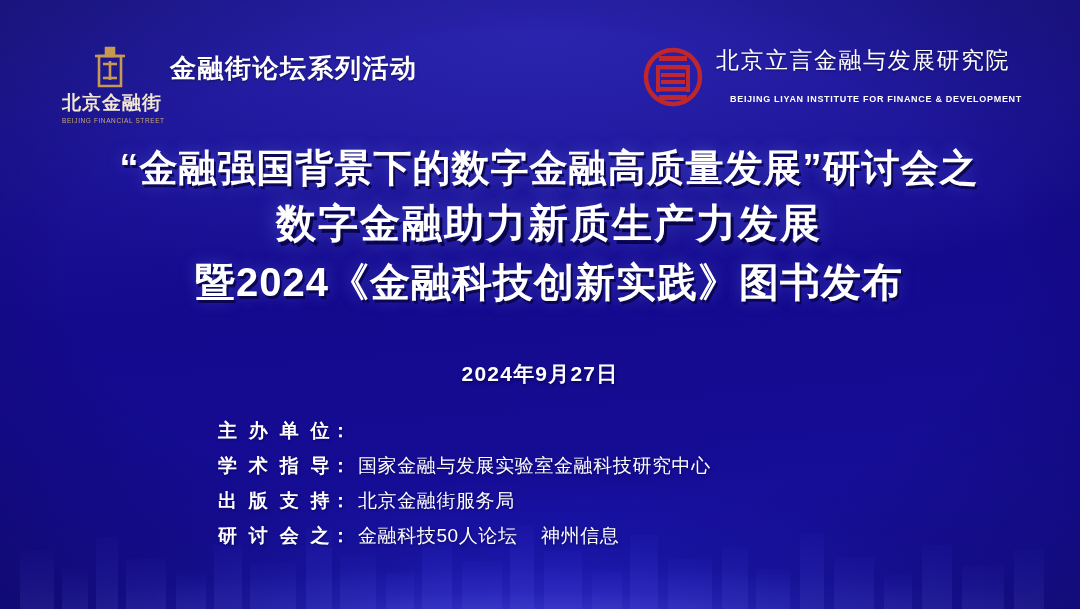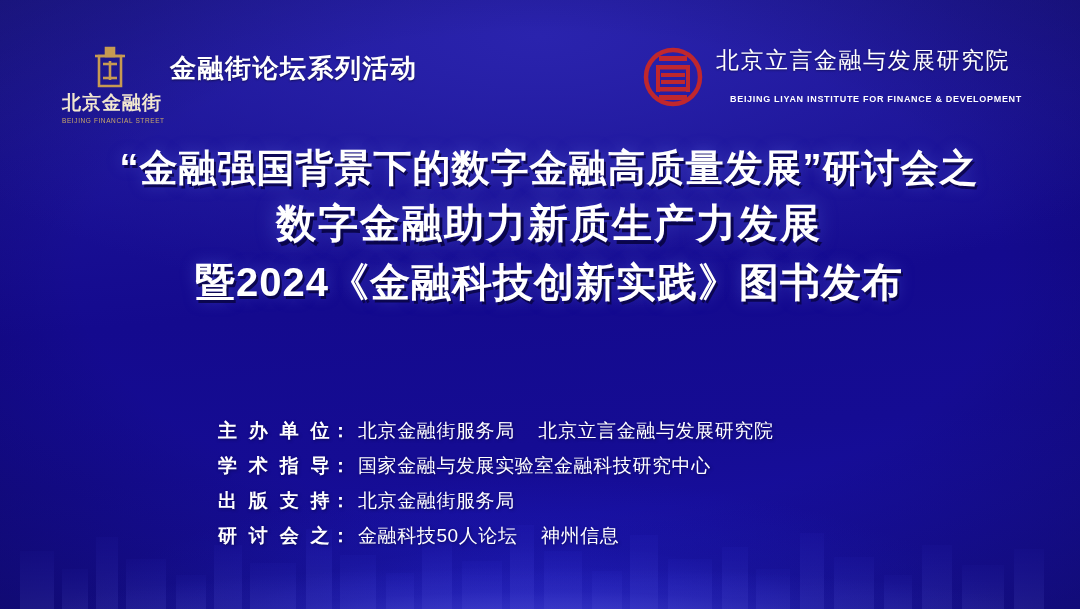--- a/index.html
+++ b/index.html
@@ -312,26 +312,26 @@
     </div>
 
   </div>
 
   <div class="titles">
     <div class="title-line1">“金融强国背景下的数字金融高质量发展”研讨会之</div>
     <div class="title-line2">数字金融助力新质生产力发展</div>
     <div class="title-line3">暨2024《金融科技创新实践》图书发布</div>
   </div>
 
+  <div class="event-date">2024年9月27日</div>
 
   <div class="credits">
     <div class="credit-row">
       <span class="credit-label">主办单位</span>
       <span class="credit-colon">：</span>
-      <span class="credit-value">北京金融街服务局    北京立言金融与发展研究院</span>
     </div>
     <div class="credit-row">
       <span class="credit-label">学术指导</span>
       <span class="credit-colon">：</span>
       <span class="credit-value">国家金融与发展实验室金融科技研究中心</span>
     </div>
     <div class="credit-row">
       <span class="credit-label">出版支持</span>
       <span class="credit-colon">：</span>
       <span class="credit-value">北京金融街服务局</span>

